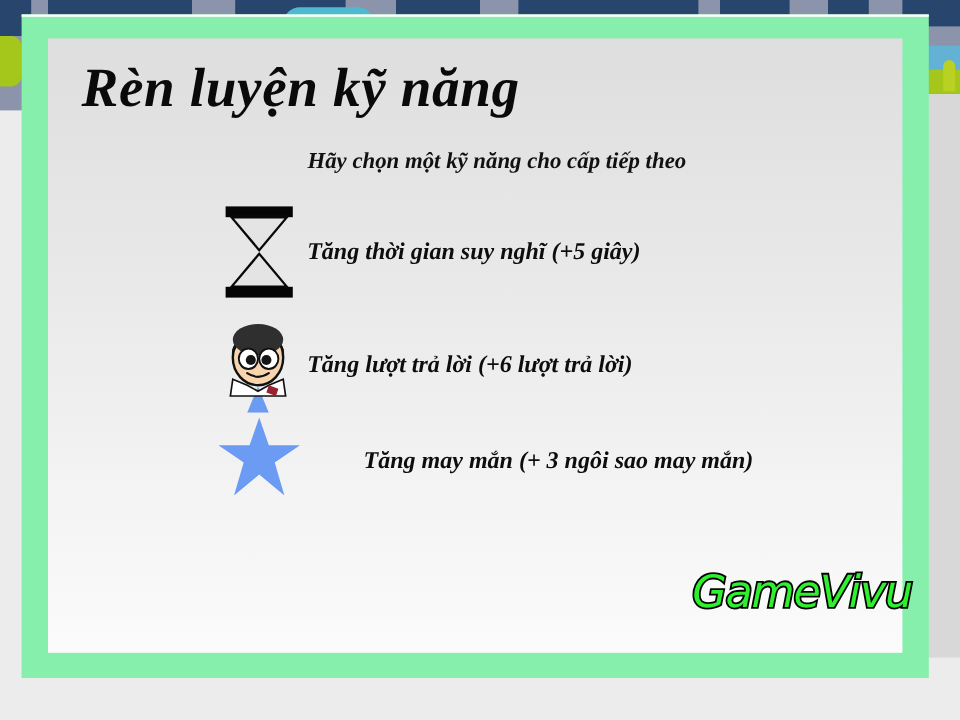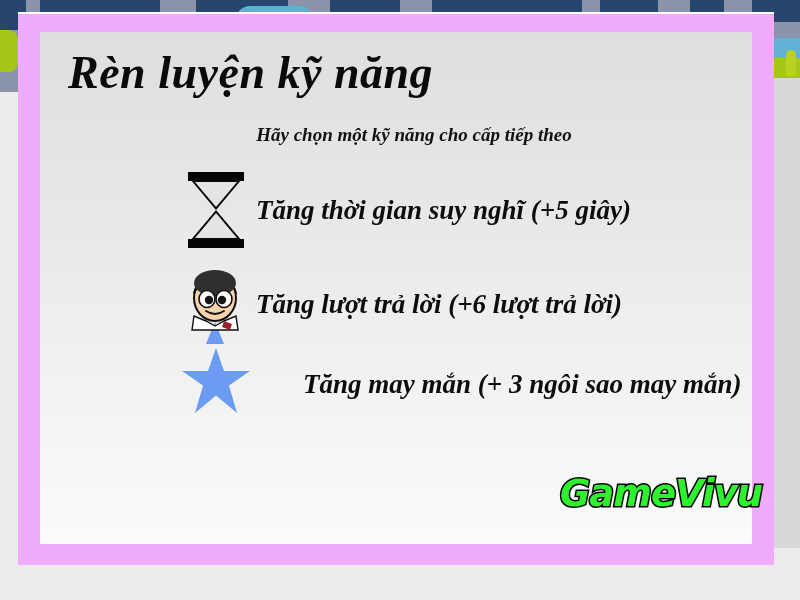--- a/index.html
+++ b/index.html
@@ -77,21 +77,21 @@
     left: 768px; top: 78px;
     width: 32px; height: 470px;
     background: #d8d8d8;
   }
 
   
   #frame {
     position: absolute;
     left: 18px; top: 12px;
     width: 756px; height: 553px;
-    background: #f0abfc;
+    background: #86efac;
     box-sizing: border-box;
     border-top: 2px solid #ffffff;
   }
 
   
   #panel {
     position: absolute;
     left: 22px; top: 18px;
     width: 712px; height: 512px;
     background: linear-gradient(to bottom, #dedede 0%, #e9e9e9 40%, #f4f4f4 75%, #fbfbfb 100%);
@@ -137,21 +137,21 @@
   #row-1 { top: 232px; }
   #row-2 { top: 312px; gap: 47px; }
 
   .option-icon {
     width: 70px;
     height: 80px;
     flex: 0 0 70px;
     position: relative;
   }
   .option-label {
-    font-size: 27px;
+    font-size: 20px;
     font-weight: bold;
     font-style: italic;
     color: #0d0d0d;
     white-space: nowrap;
     margin-left: 6px;
     text-align: center;
   }
 
   
   .hourglass {
@@ -215,21 +215,21 @@
   }
 
   
   #logo {
     position: absolute;
     left: 520px; top: 440px;
     width: 200px;
     text-align: right;
     font-family: "DejaVu Sans", sans-serif;
     font-size: 37px;
-    font-weight: bold;
+    font-weight: normal;
     font-style: italic;
     color: #2ef02e;
     letter-spacing: -1px;
     -webkit-text-stroke: 3px #000000;
     paint-order: stroke fill;
     white-space: nowrap;
   }
 </style>
 </head>
 <body>

